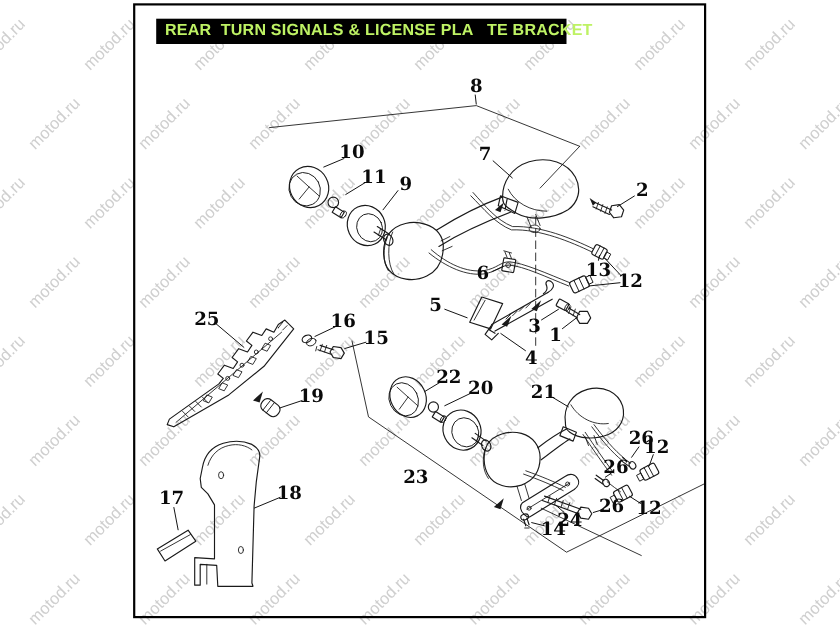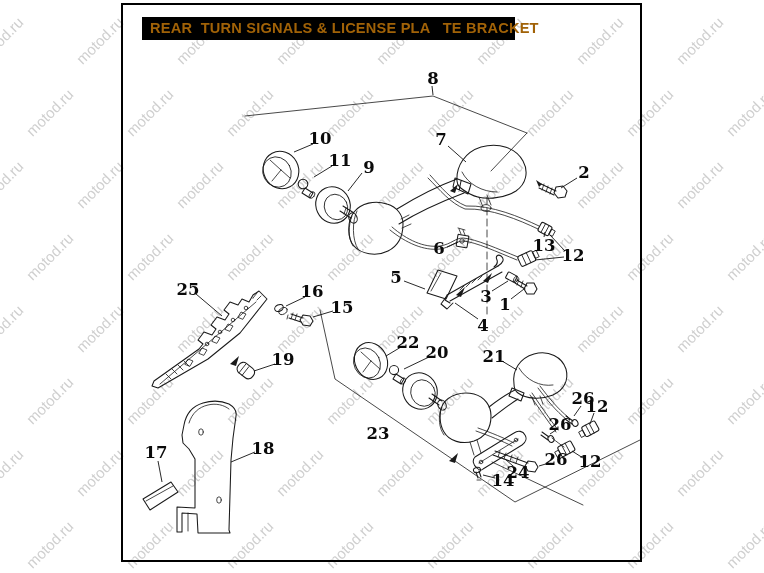--- a/index.html
+++ b/index.html
@@ -6,21 +6,21 @@
   .page{position:relative;width:764px;height:573px;background:#fff;overflow:hidden;
         font-family:"Liberation Sans",sans-serif;}
   #watermark-layer{position:absolute;inset:0;z-index:0;}
   .wm{position:absolute;font-family:"Liberation Sans",sans-serif;font-size:15px;
       color:#cfcfcf;transform:rotate(-45deg);white-space:nowrap;user-select:none;}
   #diagram-svg{position:absolute;left:0;top:0;z-index:1;}
   .frame{position:absolute;left:121px;top:3px;width:521px;height:559px;
          border:2px solid #000;box-sizing:border-box;z-index:2;}
   .titlebar{position:absolute;left:142px;top:17px;width:373px;height:23px;
             background:#000;z-index:3;box-sizing:border-box;padding-left:8px;}
-  .titlebar span{color:#a16207;font-weight:bold;font-size:14.6px;line-height:23px;
+  .titlebar span{color:#bef264;font-weight:bold;font-size:14.6px;line-height:23px;
                  letter-spacing:.2px;white-space:pre;font-family:"Liberation Sans",sans-serif;}
   .ln{stroke:#1a1a1a;stroke-width:1.05;fill:none;stroke-linecap:round;stroke-linejoin:round;}
   .th{stroke:#1a1a1a;stroke-width:.8;fill:none;stroke-linecap:round;}
   .sol{fill:#1a1a1a;stroke:none;}
   .co-text{font:700 16.5px "DejaVu Serif",serif;fill:#0a0a0a;}
 </style>
 </head>
 <body>
 
 <div class="page">

